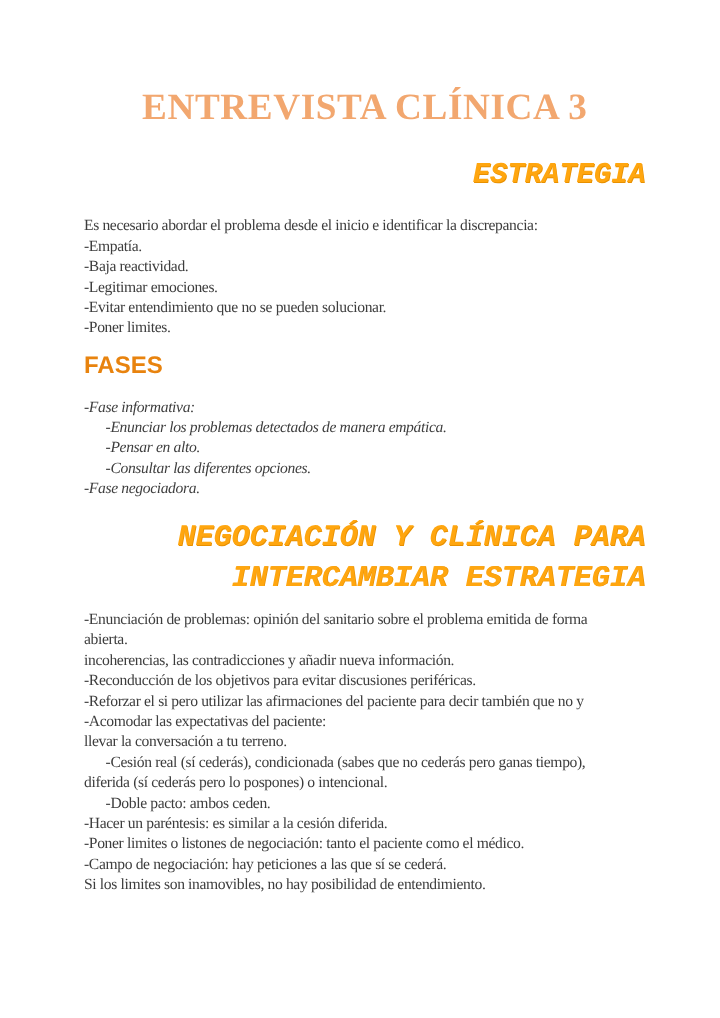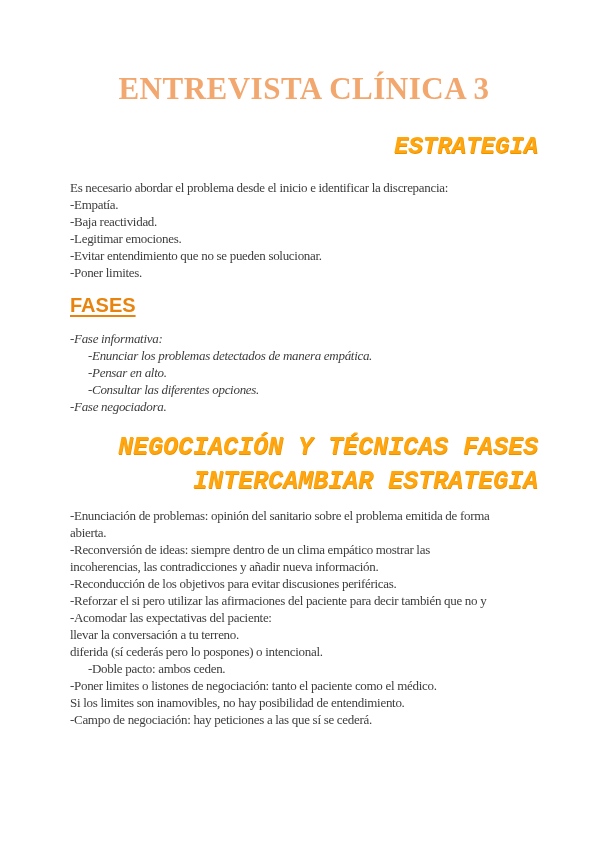--- a/index.html
+++ b/index.html
@@ -48,21 +48,20 @@
     font-size: 25px;
     line-height: 34px;
   }
   .section-heading {
     margin-top: 13px;
     font-family: "Liberation Sans", sans-serif;
     font-weight: bold;
     font-size: 20px;
     line-height: 22px;
     color: #e8830e;
-    text-decoration: underline;
     text-underline-offset: 3px;
   }
   .text-block {
     font-size: 13px;
     line-height: 17px;
     letter-spacing: -0.3px;
     white-space: nowrap;
   }
   .text-block.estrategia { margin-top: 17px; }
   .text-block.fases { margin-top: 14px; font-style: italic; }
@@ -92,33 +91,34 @@
 
   <div class="text-block fases">
     <div class="line">-Fase informativa:</div>
     <div class="line ind">-Enunciar los problemas detectados de manera empática.</div>
     <div class="line ind">-Pensar en alto.</div>
     <div class="line ind">-Consultar las diferentes opciones.</div>
     <div class="line">-Fase negociadora.</div>
   </div>
 
   <div class="script-heading large">
-    <div>NEGOCIACIÓN Y TÉCNICAS FASES</div>
+    <div>NEGOCIACIÓN Y CLÍNICA PARA</div>
     <div>INTERCAMBIAR ESTRATEGIA</div>
   </div>
 
   <div class="text-block negociacion">
     <div class="line">-Enunciación de problemas: opinión del sanitario sobre el problema emitida de forma</div>
     <div class="line">abierta.</div>
-    <div class="line">-Reconversión de ideas: siempre dentro de un clima empático mostrar las</div>
     <div class="line">incoherencias, las contradicciones y añadir nueva información.</div>
     <div class="line">-Reconducción de los objetivos para evitar discusiones periféricas.</div>
     <div class="line">-Reforzar el si pero utilizar las afirmaciones del paciente para decir también que no y</div>
     <div class="line">-Acomodar las expectativas del paciente:</div>
     <div class="line">llevar la conversación a tu terreno.</div>
+    <div class="line ind">-Cesión real (sí cederás), condicionada (sabes que no cederás pero ganas tiempo),</div>
     <div class="line">diferida (sí cederás pero lo pospones) o intencional.</div>
     <div class="line ind">-Doble pacto: ambos ceden.</div>
+    <div class="line">-Hacer un paréntesis: es similar a la cesión diferida.</div>
     <div class="line">-Poner limites o listones de negociación: tanto el paciente como el médico.</div>
+    <div class="line">-Campo de negociación: hay peticiones a las que sí se cederá.</div>
     <div class="line">Si los limites son inamovibles, no hay posibilidad de entendimiento.</div>
-    <div class="line">-Campo de negociación: hay peticiones a las que sí se cederá.</div>
   </div>
 
 </div>
 
 </body></html>

